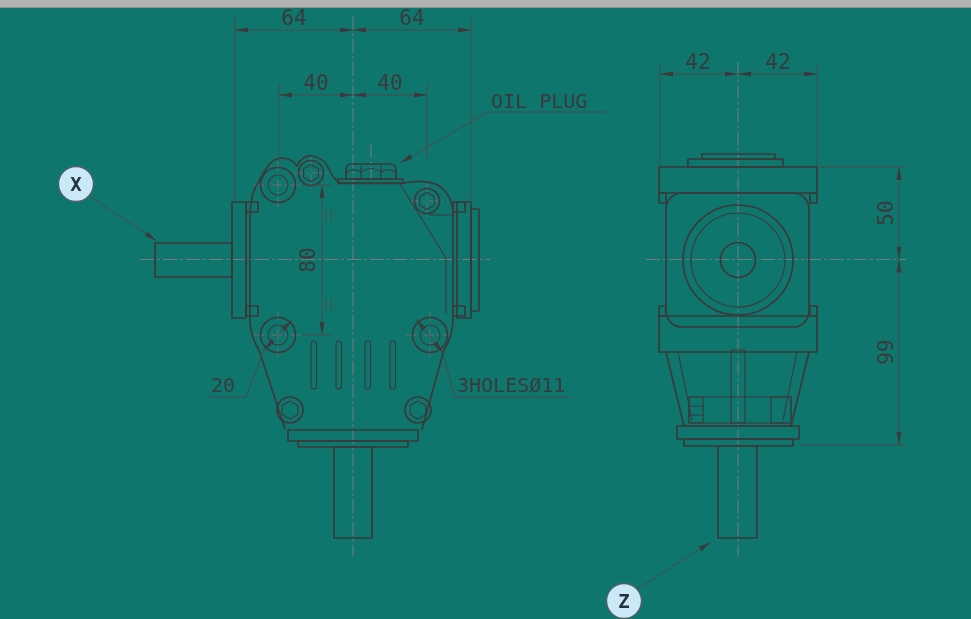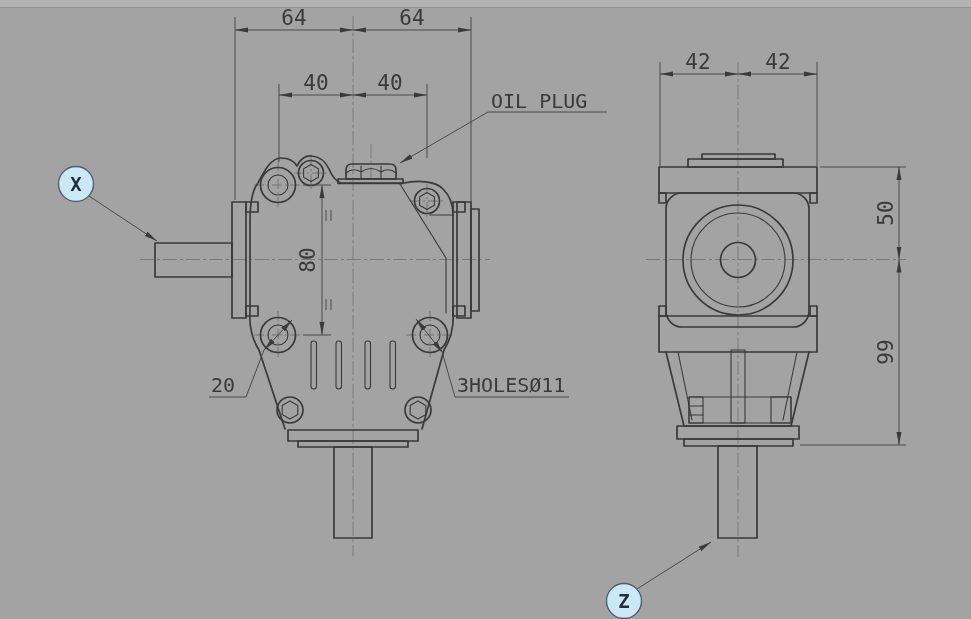--- a/index.html
+++ b/index.html
@@ -1,16 +1,16 @@
 <!DOCTYPE html>
 <html><head>
 <meta charset="utf-8">
 <style>
   html,body{margin:0;padding:0;background:#e8e8e8;}
-  .stage{position:relative;width:971px;height:619px;background:#a3a3a3;overflow:hidden;
+  .stage{position:relative;width:971px;height:619px;background:#0f766e;overflow:hidden;
          font-family:"DejaVu Sans Mono", monospace;}
   .topbar{position:absolute;left:0;top:0;width:971px;height:7px;background:#b3b3b3;
           border-bottom:1px solid #8f8f8f;}
   svg{position:absolute;left:0;top:0;}
   
   .ol{fill:none;stroke:#3a3a3a;stroke-width:1.7;stroke-linejoin:round;stroke-linecap:round;}
   .tl{fill:none;stroke:#3a3a3a;stroke-width:1.1;stroke-linejoin:round;stroke-linecap:round;}
   .cl{fill:none;stroke:#7a7a7a;stroke-width:1;stroke-dasharray:14 3 3 3;}
   .ch{fill:none;stroke:#6f6f6f;stroke-width:.9;stroke-dasharray:10 3 2 3;}
   .dl{fill:none;stroke:#4a4a4a;stroke-width:1;}

